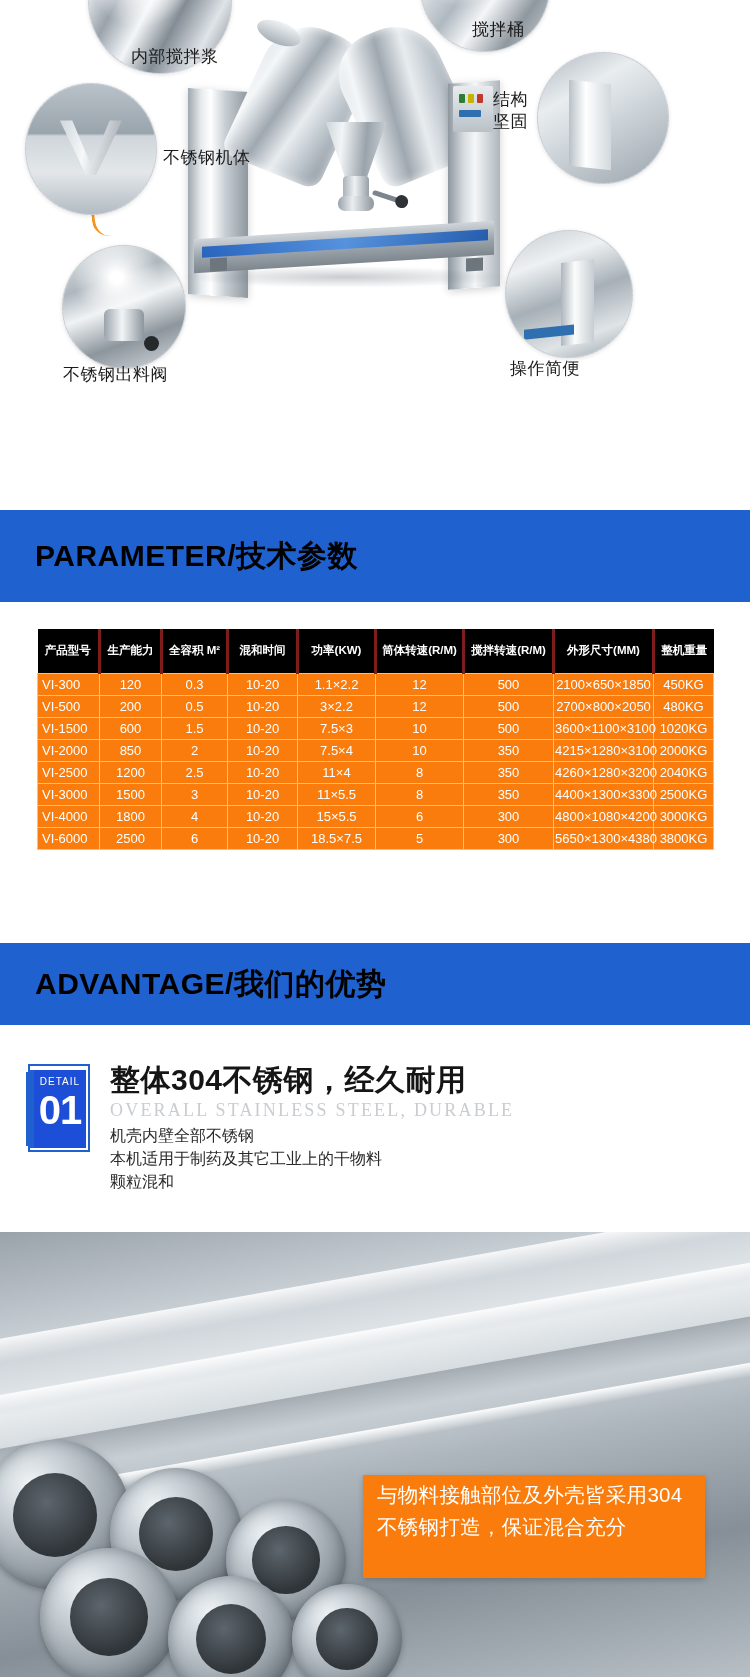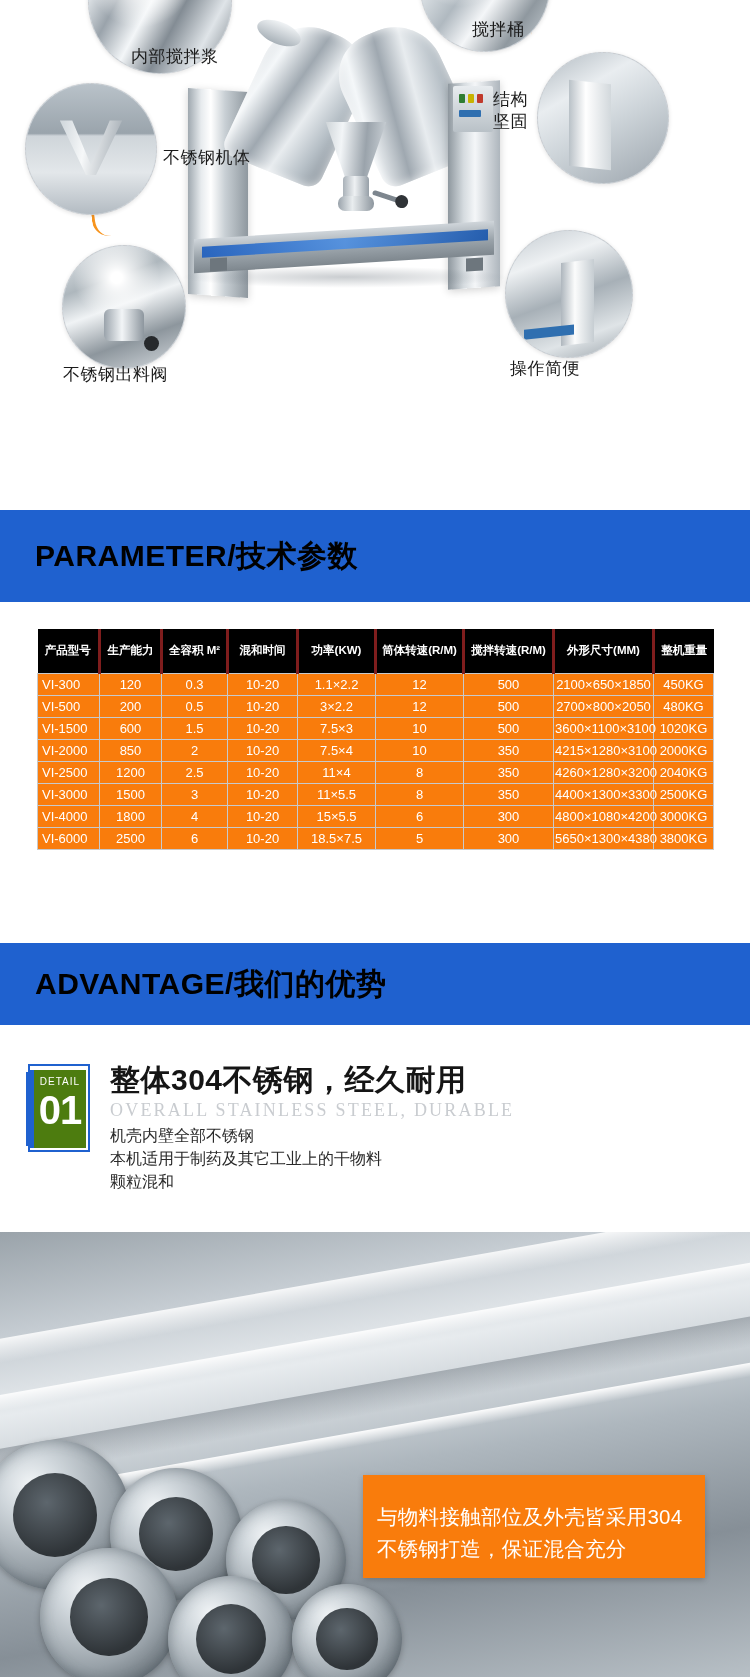--- a/index.html
+++ b/index.html
@@ -101,21 +101,21 @@
         height:40px;padding:2px 1px;text-align:center;border-right:3px solid #7f1d1d;line-height:1.15;}
   table.spec th:last-child{border-right:none;}
   table.spec td{background:#f97c0c;color:#fff;text-align:center;height:21px;padding:0 1px;
         border:1px solid #c7c9cb;font-size:13px;white-space:nowrap;}
   table.spec td:first-child{text-align:left;padding-left:4px;}
   col.c0{width:62px;} col.c1{width:62px;} col.c2{width:66px;} col.c3{width:70px;}
   col.c4{width:78px;} col.c5{width:88px;} col.c6{width:90px;} col.c7{width:100px;} col.c8{width:60px;}
 
   
   #detail-01{position:absolute;left:0;top:1040px;width:750px;height:200px;}
-  .detail-badge{position:absolute;left:30px;top:30px;width:52px;height:78px;background:#4d7c0f;
+  .detail-badge{position:absolute;left:30px;top:30px;width:52px;height:78px;background:#1d4ed8;
         border-left:4px solid #1f61cf;box-shadow:-6px 0 0 -2px #1f61cf;}
   .detail-badge .bg-frame{position:absolute;left:-6px;top:-6px;width:58px;height:84px;
         border:2px solid #1f61cf;z-index:-1;}
   .detail-badge .txt-detail{position:absolute;left:0;top:6px;width:52px;text-align:center;
         color:#fff;font-size:10px;letter-spacing:1px;}
   .detail-badge .txt-num{position:absolute;left:0;top:20px;width:52px;text-align:center;
         color:#fff;font-size:40px;font-weight:bold;line-height:1;letter-spacing:-1px;}
   .detail-body{position:absolute;left:110px;top:22px;width:600px;}
   .detail-title{color:#151515;font-size:30px;font-weight:bold;line-height:1.18;margin:0;letter-spacing:.5px;}
   .detail-sub{color:#c9ccd0;font-size:18px;letter-spacing:2.2px;margin:3px 0 4px 0;
@@ -126,21 +126,21 @@
   #pipes{position:absolute;left:0;top:1232px;width:750px;height:445px;overflow:hidden;
      background:linear-gradient(170deg,#9aa3aa 0%,#c5ccd2 18%,#e7ebee 32%,#aeb7be 52%,#868f97 74%,#b8c0c6 100%);}
   .pipe-band{position:absolute;left:-80px;width:920px;height:24px;transform:rotate(-10deg);}
   .pipe-round{position:absolute;border-radius:50%;
      background:radial-gradient(circle at 34% 30%,#f2f5f7 0%,#cfd6db 22%,#99a2a9 58%,#6f787f 78%,#b6bec4 100%);
      box-shadow:inset 0 0 14px rgba(60,70,80,.45),0 2px 6px rgba(0,0,0,.25);}
   .pipe-round:after{content:"";position:absolute;inset:22%;border-radius:50%;
      background:radial-gradient(circle at 40% 35%,#5d666d,#2f3438 70%);}
   #callout{position:absolute;left:363px;top:1475px;width:342px;height:103px;background:#f97c0c;
      box-shadow:0 2px 6px rgba(0,0,0,.2);}
-  #callout p{margin:0;color:#fff;font-size:20.5px;line-height:1.58;padding:26px 14px 0 14px;letter-spacing:.3px;}
+  #callout p{margin:0;color:#fff;font-size:20.5px;line-height:1.58;padding:4px 14px 0 14px;letter-spacing:.3px;}
 </style>
 </head>
 <body>
 
 <div id="hero">
 
   <div class="machine">
     <div class="column left"></div>
     <div class="vtank">
       <div class="vleg l"></div>

